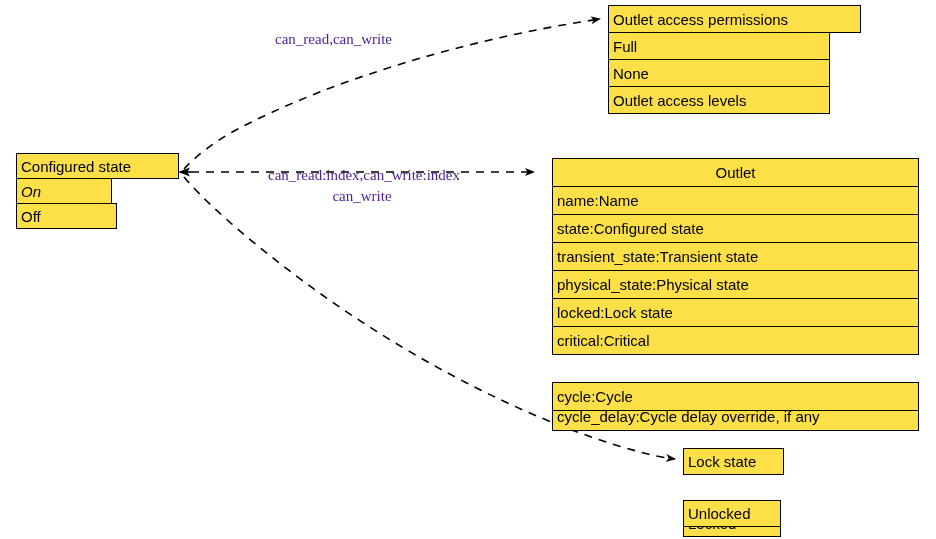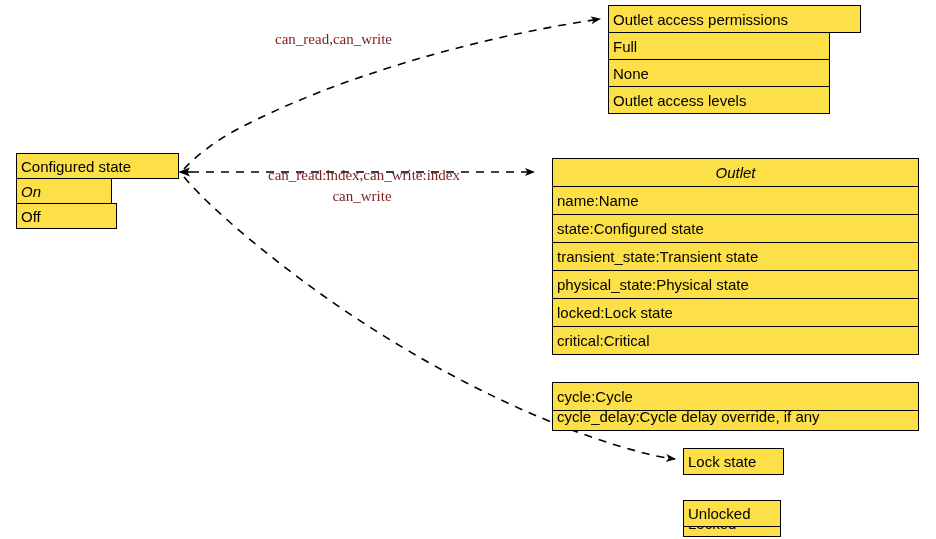--- a/index.html
+++ b/index.html
@@ -49,29 +49,28 @@
   .entity-row {
     z-index: 2;
   }
   .cell-left {
     justify-content: flex-start;
     padding-left: 4px;
   }
   .cell-center {
     justify-content: center;
     padding: 0 4px;
-    font-style: italic;
   }
   
   .edge-label {
     position: absolute;
     font-family: "Liberation Serif", serif;
     font-size: 15px;
     line-height: 1;
-    color: #7f1d1d;
+    color: #4c1d95;
     white-space: nowrap;
     z-index: 4;
   }
   .edge-label.centered {
     transform: translateX(-50%);
     margin-top: 12px;
   }
 </style>
 </head>
 <body>

